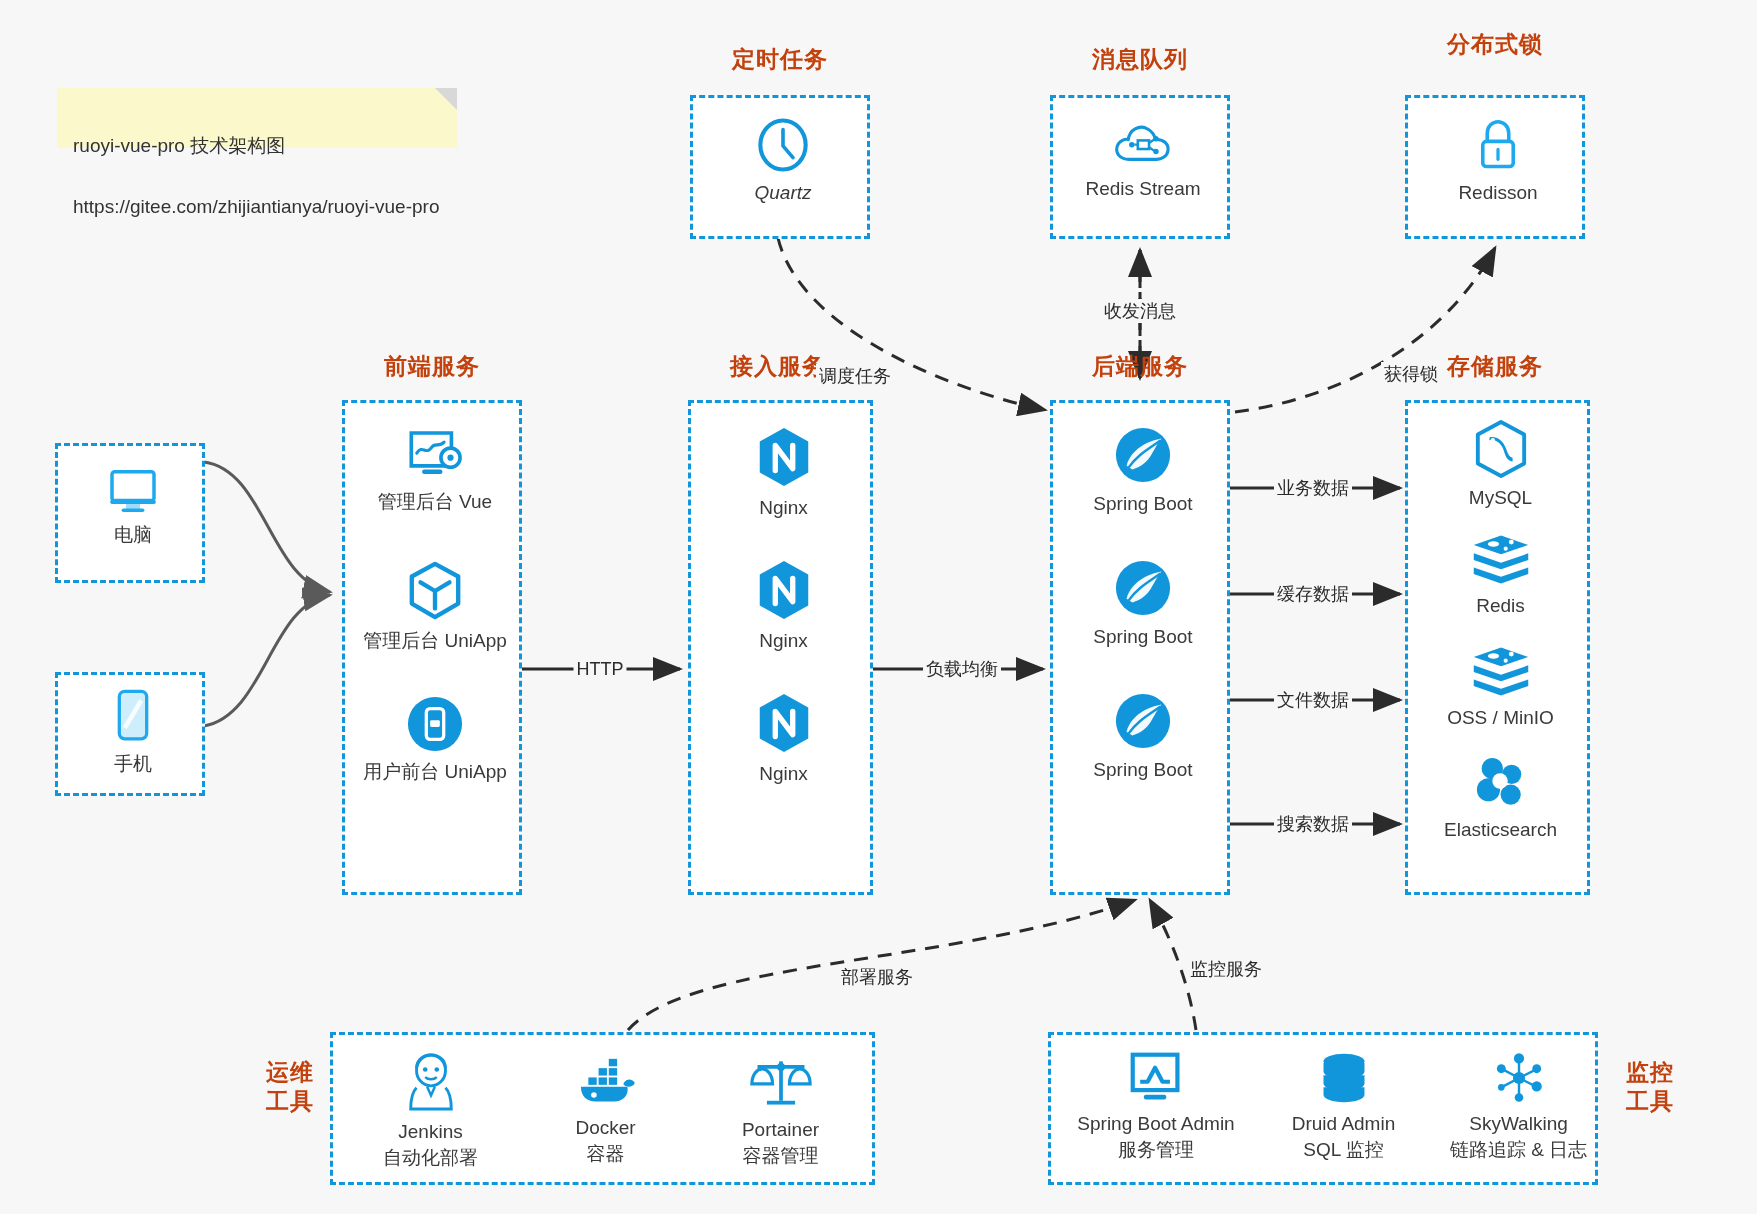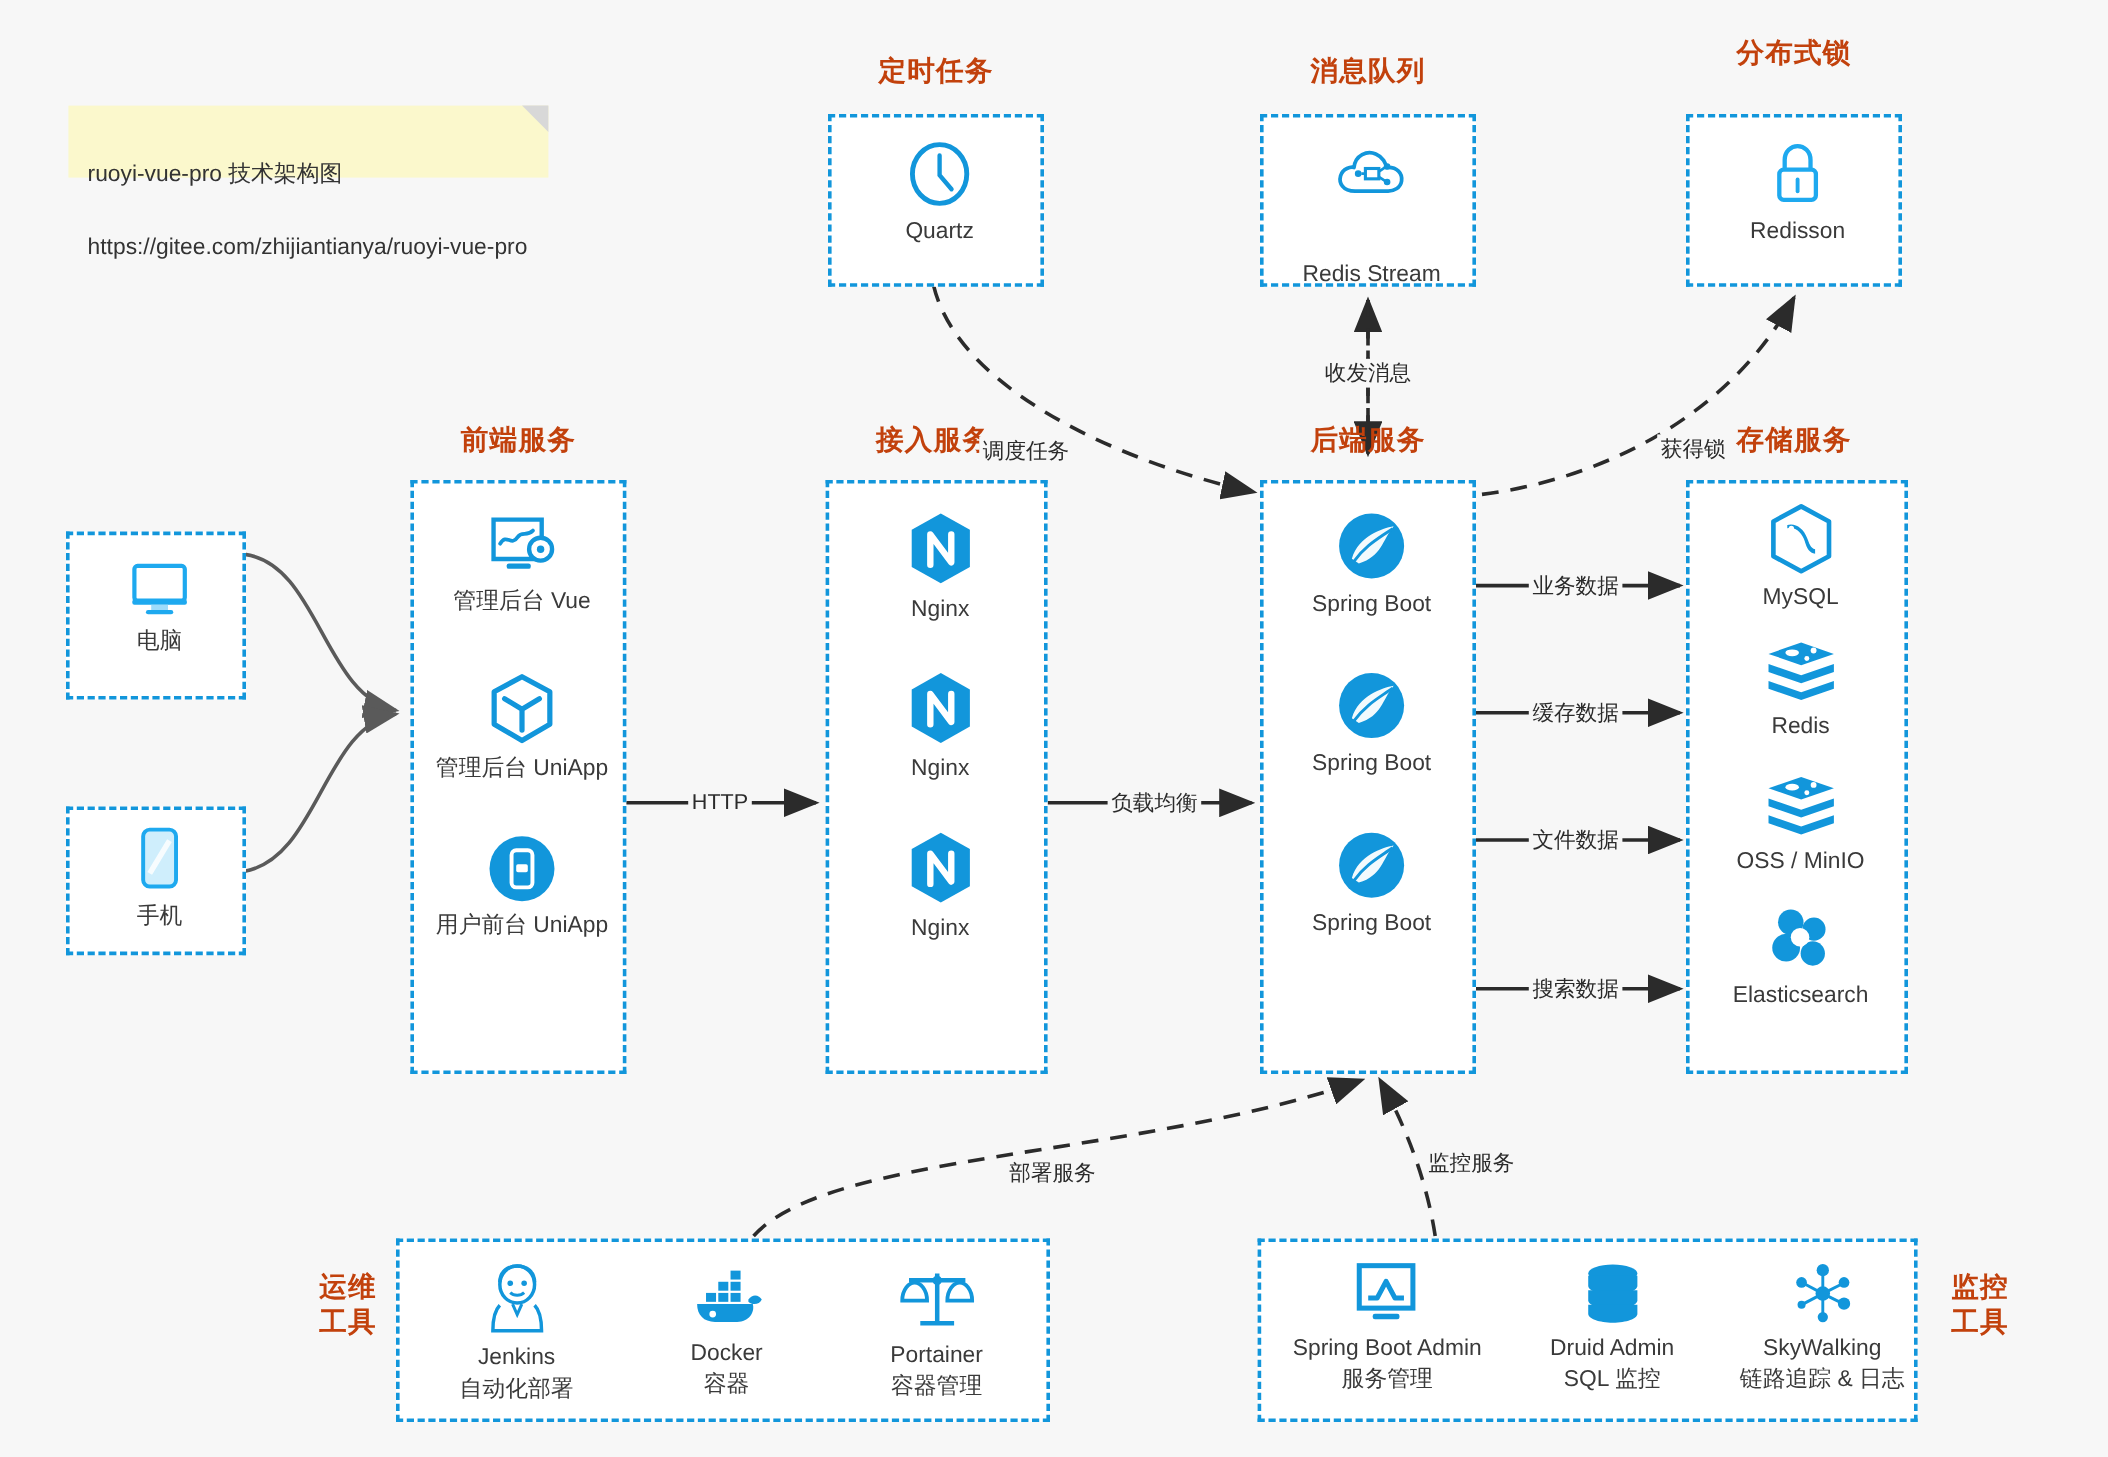--- a/index.html
+++ b/index.html
@@ -122,31 +122,31 @@
     <path d="M628,1030 C 690,960 950,965 1135,900" fill="none" stroke="#2b2b2b" stroke-width="3" stroke-dasharray="14,10" marker-end="url(#ar)"></path>
 
     <path d="M1196,1030 C 1190,990 1175,945 1150,900" fill="none" stroke="#2b2b2b" stroke-width="3" stroke-dasharray="14,10" marker-end="url(#ar)"></path>
   </svg>
 
   <div class="grouplabel" style="left:690px; top:45px; width:180px;">定时任务</div>
   <div class="grouplabel" style="left:1050px; top:45px; width:180px;">消息队列</div>
   <div class="grouplabel" style="left:1405px; top:31px; width:180px;font-family:Liberation Serif, serif;">分布式锁</div>
 
   <div class="box" style="left:690px; top:95px; width:180px; height:144px;">
-    <div class="node" style="left:0; top:18px; width:180px;">
+    <div class="node" style="left:0; top:18px; width:180px;font-style:italic;">
       <svg class="ico" width="58" height="58" viewBox="0 0 64 64">
         <ellipse cx="32" cy="32" rx="25" ry="27" fill="none" stroke="#1296db" stroke-width="4.5"></ellipse>
         <path d="M32 15 L32 33 L43 46" fill="none" stroke="#1296db" stroke-width="4" stroke-linecap="round"></path>
       </svg>
       <div class="cap">Quartz</div>
     </div>
   </div>
 
   <div class="box" style="left:1050px; top:95px; width:180px; height:144px;">
-    <div class="node" style="left:0; top:18px; width:180px;gap:40px;">
+    <div class="node" style="left:0; top:18px; width:180px;">
       <svg class="ico" width="62" height="54" viewBox="0 0 72 58">
         <path d="M20 48 C8 48 4 40 6 33 C8 26 16 24 19 25 C20 13 32 8 40 12 C47 15 50 21 50 25
                  C61 24 66 31 65 38 C64 45 57 48 52 48 Z" fill="none" stroke="#1296db" stroke-width="3.6" stroke-linejoin="round"></path>
         <rect x="30" y="26" width="13" height="10" fill="none" stroke="#1296db" stroke-width="3"></rect>
         <circle cx="23" cy="31" r="3.2" fill="#1296db"></circle>
         <circle cx="51" cy="24" r="3.2" fill="#1296db"></circle>
         <circle cx="51" cy="39" r="3.2" fill="#1296db"></circle>
         <path d="M26 31 L30 31 M43 29 L49 25 M43 34 L49 38" stroke="#1296db" stroke-width="2.6"></path>
       </svg>
       <div class="cap">Redis Stream</div>

